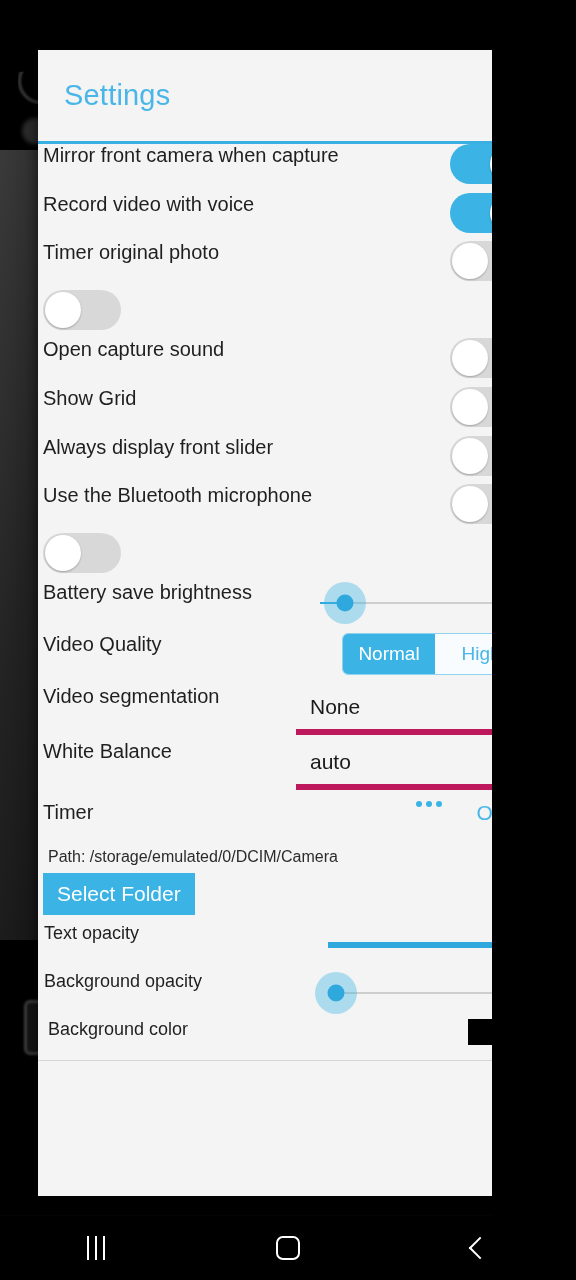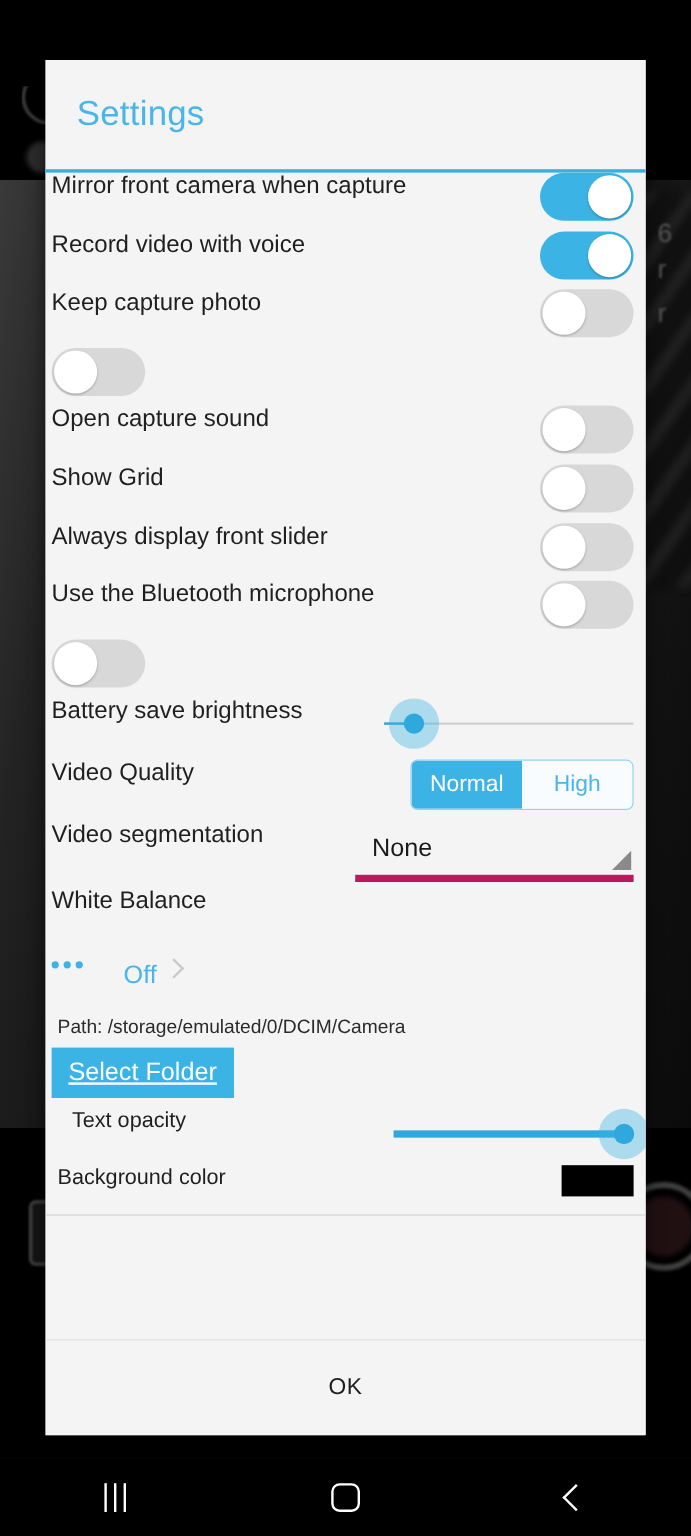--- a/index.html
+++ b/index.html
@@ -4,21 +4,21 @@
 <style>
   * { box-sizing: border-box; margin: 0; padding: 0; }
   html, body {
     width: 576px; height: 1280px;
     background: #000;
     font-family: "Liberation Sans", sans-serif;
     overflow: hidden;
   }
   #root {
     position: relative;
-    width: 576px; height: 1280px;
+    width: 492px; height: 1280px;
     background: #7dd3fc;
     overflow: hidden;
   }
 
   
   .backdrop {
     position: absolute; inset: 0;
     background: #050505;
   }
   .bd-band-top {
@@ -185,25 +185,24 @@
     width: 12px; height: 12px;
     border-top: 2px solid #c9c9c9; border-right: 2px solid #c9c9c9;
     transform: rotate(45deg); margin-right: 4px;
   }
 
   .path-text { font-size: 16px; color: #2b2b2b; padding: 3px 0 0 10px; }
   .select-folder {
     margin: 7px 0 0 5px; background: #3bb4e5; color: #fff; border: 0;
     font-size: 21px; padding: 9px 14px; cursor: pointer;
     font-family: "Liberation Sans", sans-serif;
-    text-decoration: underline;
   }
   .section-title { font-size: 21px; color: #1f1f1f; padding: 26px 0 0 5px; }
 
-  .row-opacity { height: 48px; padding-left: 22px; }
+  .row-opacity { height: 48px; padding-left: 6px; }
   .row-opacity .row-label { font-size: 18px; }
 
   .row-color { height: 42px; padding-left: 10px; border-bottom: 1px solid #d5d5d5; }
   .row-color .row-label { font-size: 18px; }
   .color-swatch { width: 60px; height: 26px; background: #000; flex: 0 0 60px; cursor: pointer; }
 
   
   .navbar {
     position: absolute; left: 0; bottom: 0; width: 576px; height: 64px;
     background: #000; display: flex; align-items: center;
@@ -255,21 +254,21 @@
       </div>
 
       <div class="row row-toggle">
         <div class="row-label">Record video with voice</div>
         <div class="switch on">
             <span class="knob"></span>
           </div>
       </div>
 
       <div class="row row-toggle">
-        <div class="row-label">Keep capture photo</div>
+        <div class="row-label">Timer original photo</div>
         <div class="switch off">
             <span class="knob"></span>
           </div>
       </div>
 
       <div class="row row-toggle">
         <div class="switch off">
             <span class="knob"></span>
           </div>
       </div>
@@ -334,24 +333,29 @@
         <div class="row-label">Video segmentation</div>
         <div class="spinner" style="width:232px;">
           <div class="spinner-value">None</div>
           <span class="spinner-arrow"></span>
         </div>
       </div>
 
       
       <div class="row row-spinner">
         <div class="row-label">White Balance</div>
+        <div class="spinner" style="width:232px;">
+          <div class="spinner-value">auto</div>
+          <span class="spinner-arrow"></span>
+        </div>
       </div>
 
       
       <div class="row row-timer" style="padding-top:6px;">
+        <div class="row-label">Timer</div>
         <span class="dots">
             <i></i>
             <i></i>
             <i></i>
           </span>
         <span class="timer-val">Off</span>
         <span class="chev-right"></span>
       </div>
 
       
@@ -364,31 +368,38 @@
         <div class="row-label">Text opacity</div>
         <div class="slider-wrap" style="width:200px;">
           <div class="track thick">
             <div class="track-fill" style="width:96%;"></div>
             <span class="halo" style="left:96%;"></span>
             <span class="thumb" style="left:96%;"></span>
           </div>
         </div>
       </div>
 
+      <div class="row row-opacity">
+        <div class="row-label">Background opacity</div>
+        <div class="slider-wrap" style="width:200px;">
+          <div class="track">
+            <div class="track-fill" style="width:4%;"></div>
+            <span class="halo" style="left:4%;"></span>
+            <span class="thumb" style="left:4%;"></span>
+          </div>
+        </div>
+      </div>
 
       <div class="row row-color">
         <div class="row-label">Background color</div>
         <div class="color-swatch"></div>
       </div>
 
     </div>
 
-    <div class="dlg-footer">
-      <button class="ok-btn">OK</button>
-    </div>
   </div>
 
   <div class="navbar">
     <div class="nav-btn">
       <span class="ic-recents">
           <i></i>
           <i></i>
           <i></i>
         </span>
     </div>

